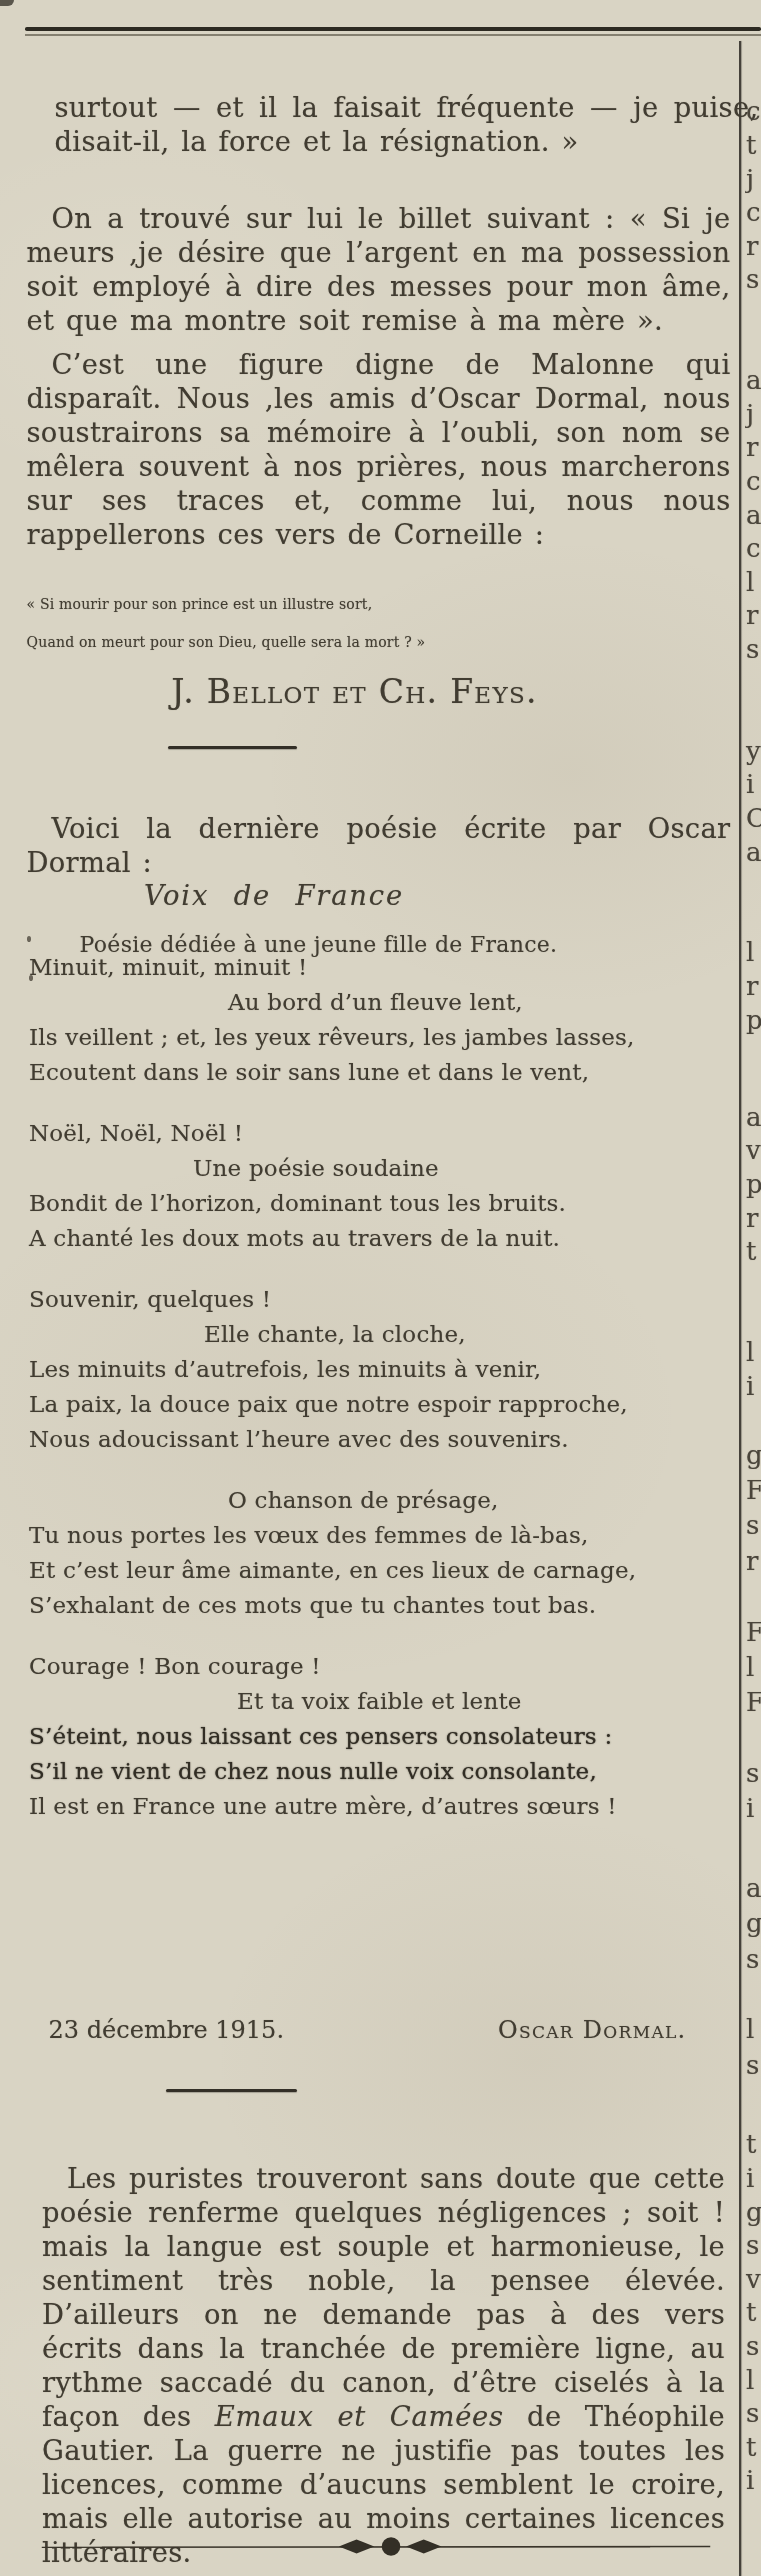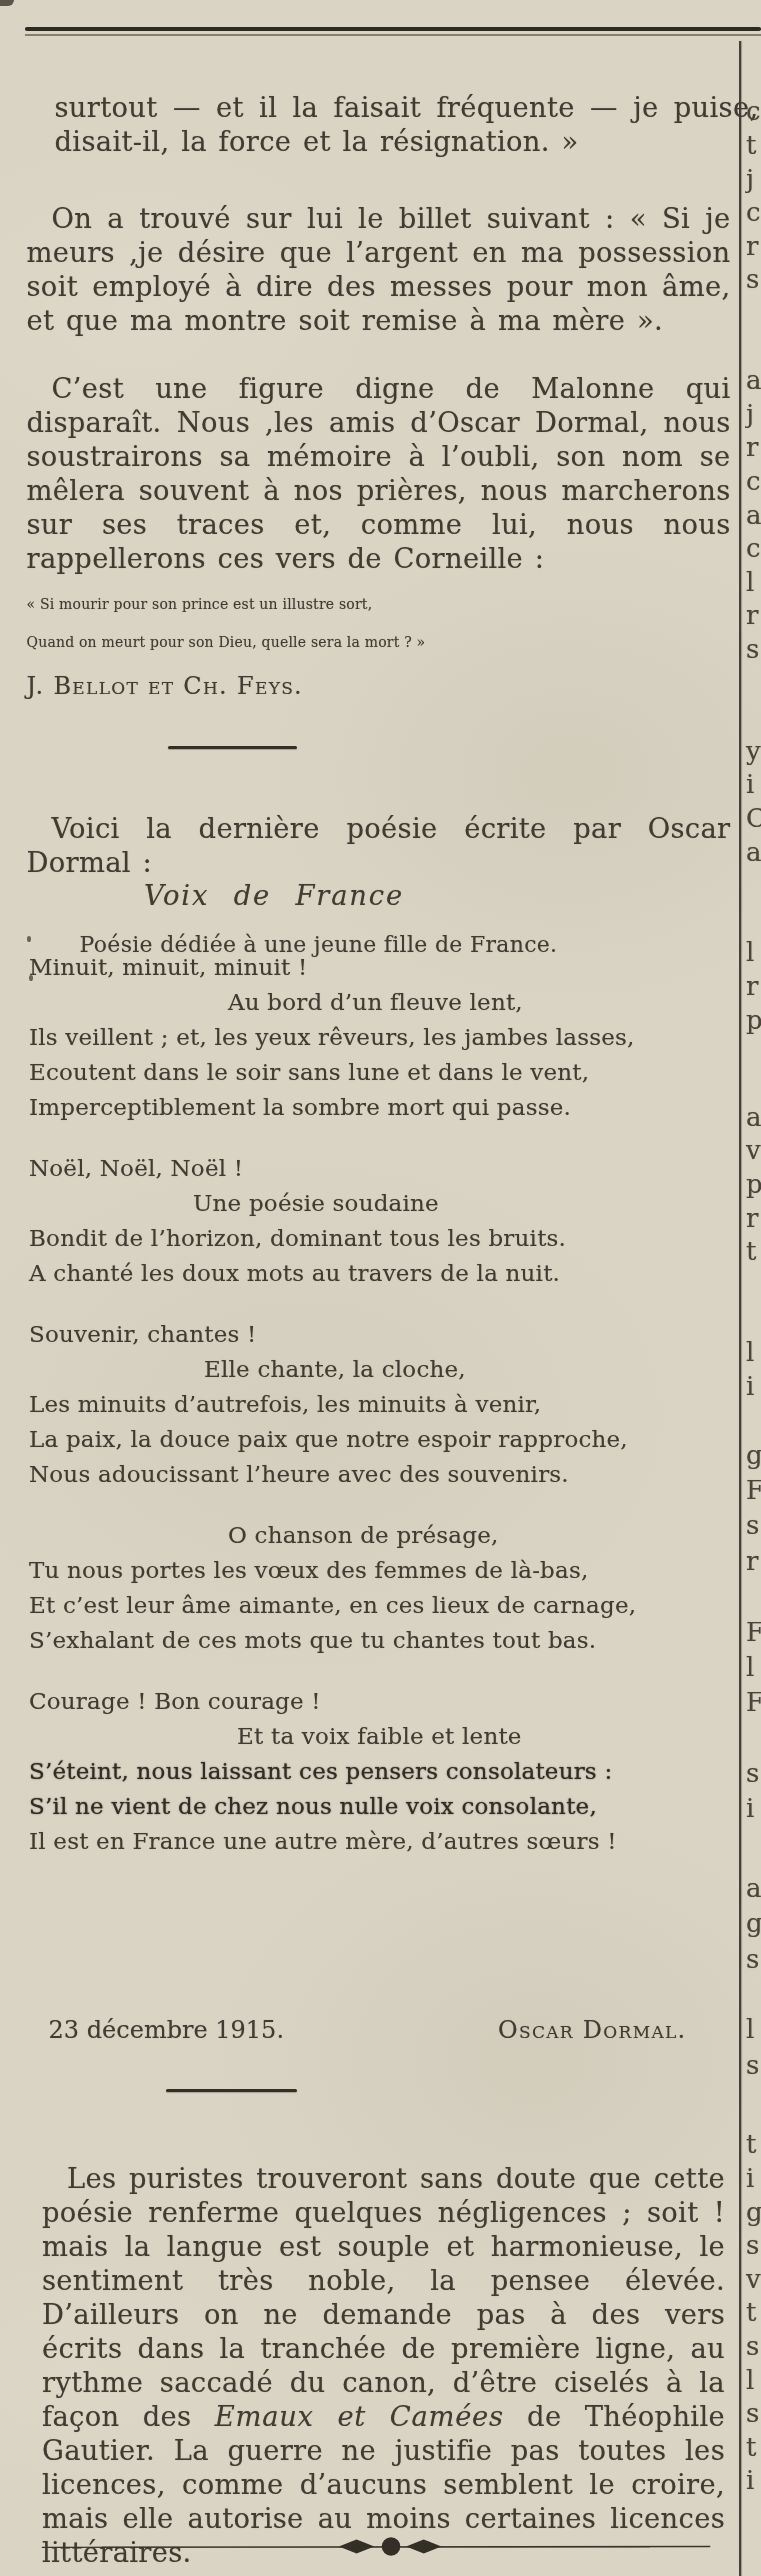--- a/index.html
+++ b/index.html
@@ -26,22 +26,22 @@
     width:704px;left:26.5px;
     font-size:27.4px;line-height:34px;text-align:justify;
     letter-spacing:0.3px;word-spacing:2.7px;
     text-shadow:0 0 0.9px rgba(65,60,50,.42);
   }
   .indent{text-indent:25px;}
   .quote{
     left:26.5px;width:690px;font-size:14px;line-height:38px;
     letter-spacing:0.2px;text-shadow:0 0 0.9px rgba(65,60,50,.4);
   }
-  .sig-row{left:26.5px;width:704px;box-sizing:border-box;text-align:left;padding-right:48px;
-    font-size:24px;font-variant:small-caps;letter-spacing:1.3px;text-shadow:0 0 0.9px rgba(65,60,50,.45);}
+  .sig-row{left:26.5px;width:704px;box-sizing:border-box;text-align:center;padding-right:48px;
+    font-size:33px;font-variant:small-caps;letter-spacing:1.3px;text-shadow:0 0 0.9px rgba(65,60,50,.45);}
   .poem-intro{top:785px;}
   .poem-title{left:26.5px;width:495px;text-align:center;font-style:italic;font-size:27.4px;
     word-spacing:14px;letter-spacing:1.8px;text-shadow:0 0 0.9px rgba(65,60,50,.4);}
   .poem-dedication{left:26.5px;width:584px;text-align:center;font-size:22px;letter-spacing:0.3px;
     text-shadow:0 0 0.9px rgba(65,60,50,.4);}
   .poem{left:29px;width:700px;font-size:23px;line-height:35px;letter-spacing:0.2px;
     text-shadow:0 0 0.9px rgba(65,60,50,.4);}
   .stanza{margin-bottom:26px;}
   .stanza:last-child{margin-bottom:0;}
   .stanza-0 .pline-1{margin-left:199px;}
@@ -70,21 +70,21 @@
 
   <div class="abs corner-smudge"></div>
   <div class="abs top-rule"></div>
   <div class="abs top-rule-thin"></div>
   <div class="abs column-rule"></div>
 
   <p class="abs bodytext" style="top:64px;margin-left:28px;">surtout — et il la faisait fréquente — je puise, disait-il, la force et la résignation. »</p>
 
   <p class="abs bodytext indent" style="top:175px;">On a trouvé sur lui le billet suivant : « Si je meurs ,je désire que l’argent en ma possession soit employé à dire des messes pour mon âme, et que ma montre soit remise à ma mère ».</p>
 
-  <p class="abs bodytext indent" style="top:345px;">C’est une figure digne de Malonne qui disparaît. Nous ,les amis d’Oscar Dormal, nous soustrairons sa mémoire à l’oubli, son nom se mêlera souvent à nos prières, nous marcherons sur ses traces et, comme lui, nous nous rappellerons ces vers de Corneille :</p>
+  <p class="abs bodytext indent" style="top:321px;">C’est une figure digne de Malonne qui disparaît. Nous ,les amis d’Oscar Dormal, nous soustrairons sa mémoire à l’oubli, son nom se mêlera souvent à nos prières, nous marcherons sur ses traces et, comme lui, nous nous rappellerons ces vers de Corneille :</p>
 
   <div class="abs quote" style="top:585px;">
     <div>« Si mourir pour son prince est un illustre sort,</div>
     <div>Quand on meurt pour son Dieu, quelle sera la mort ? »</div>
   </div>
 
   <div class="abs sig-row" style="top:672px;">J. Bellot et Ch. Feys.</div>
 
   <div class="abs section-rule" style="top:746px;left:168px;width:129px;"></div>
 
@@ -93,30 +93,29 @@
   <div class="abs poem-title" style="top:880px;">Voix de France</div>
 
   <div class="abs poem-dedication" style="top:932px;">Poésie dédiée à une jeune fille de France.</div>
 
   <div class="abs poem" style="top:950px;">
       <div class="stanza stanza-0">
         <div class="pline pline-0">Minuit, minuit, minuit !</div>
         <div class="pline pline-1">Au bord d’un fleuve lent,</div>
         <div class="pline pline-2">Ils veillent ; et, les yeux rêveurs, les jambes lasses,</div>
         <div class="pline pline-3">Ecoutent dans le soir sans lune et dans le vent,</div>
-        <div class="pline pline-4">Imperceptiblement la sombre mort qui passe.</div>
       </div>
       <div class="stanza stanza-1">
         <div class="pline pline-0">Noël, Noël, Noël !</div>
         <div class="pline pline-1">Une poésie soudaine</div>
         <div class="pline pline-2">Bondit de l’horizon, dominant tous les bruits.</div>
         <div class="pline pline-4">A chanté les doux mots au travers de la nuit.</div>
       </div>
       <div class="stanza stanza-2">
-        <div class="pline pline-0">Souvenir, chantes !</div>
+        <div class="pline pline-0">Souvenir, quelques !</div>
         <div class="pline pline-1">Elle chante, la cloche,</div>
         <div class="pline pline-2">Les minuits d’autrefois, les minuits à venir,</div>
         <div class="pline pline-3">La paix, la douce paix que notre espoir rapproche,</div>
         <div class="pline pline-4">Nous adoucissant l’heure avec des souvenirs.</div>
       </div>
       <div class="stanza stanza-3">
         <div class="pline pline-1">O chanson de présage,</div>
         <div class="pline pline-2">Tu nous portes les vœux des femmes de là-bas,</div>
         <div class="pline pline-3">Et c’est leur âme aimante, en ces lieux de carnage,</div>
         <div class="pline pline-4">S’exhalant de ces mots que tu chantes tout bas.</div>

